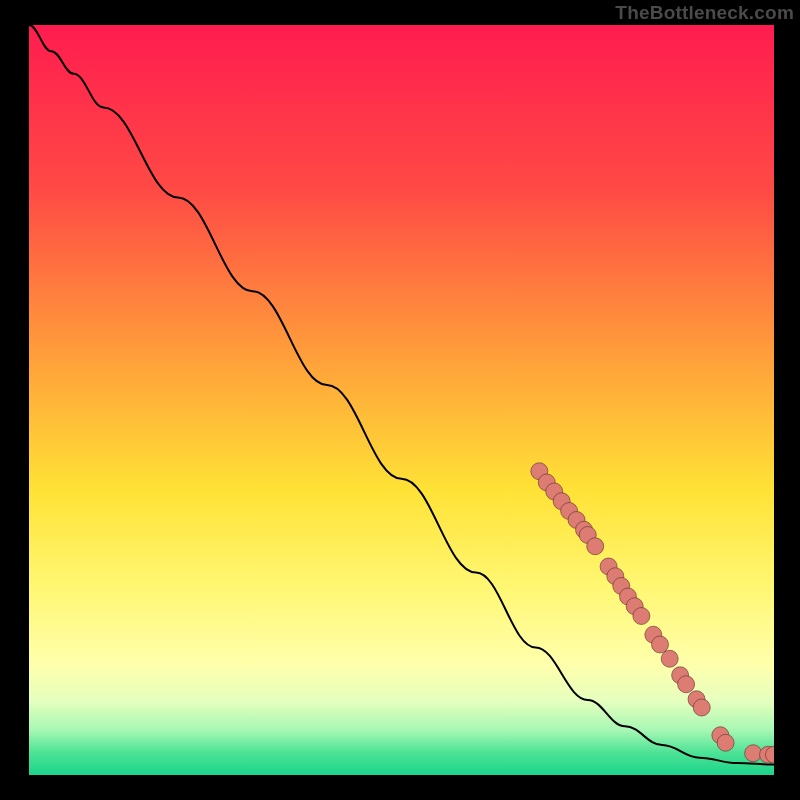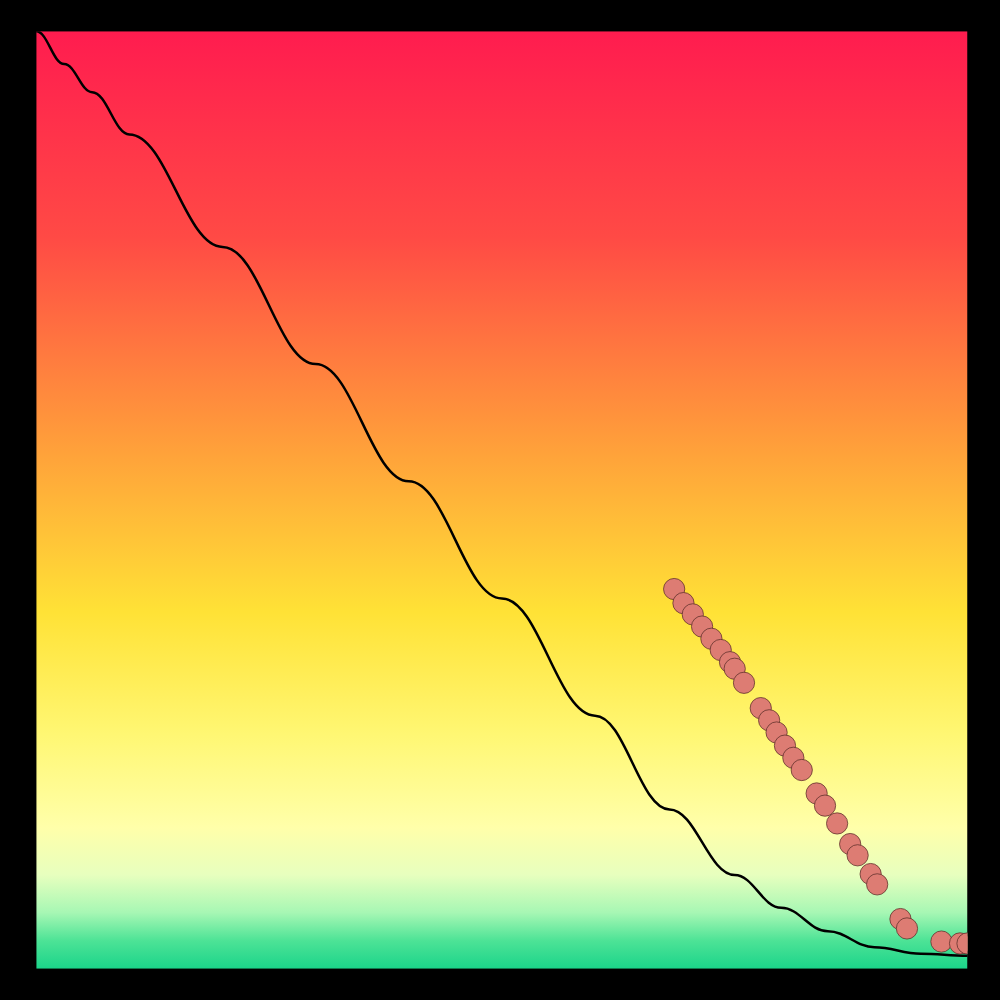--- a/index.html
+++ b/index.html
@@ -39,20 +39,21 @@
     display: block;
     width: 745px;
     height: 750px;
   }
 </style>
 </head>
 <body>
 
 <div class="outer">
 
+  <div class="watermark">TheBottleneck.com</div>
 
   <div class="plot-wrap">
     <svg id="plot-svg" viewBox="0 0 745 750" preserveAspectRatio="none">
       <defs>
         <linearGradient id="bg-grad" x1="0" y1="0" x2="0" y2="1">
             <stop offset="0%" stop-color="#ff1c4f"></stop>
             <stop offset="22%" stop-color="#ff4a45"></stop>
             <stop offset="45%" stop-color="#ffa23a"></stop>
             <stop offset="62%" stop-color="#ffe236"></stop>
             <stop offset="75%" stop-color="#fff773"></stop>

